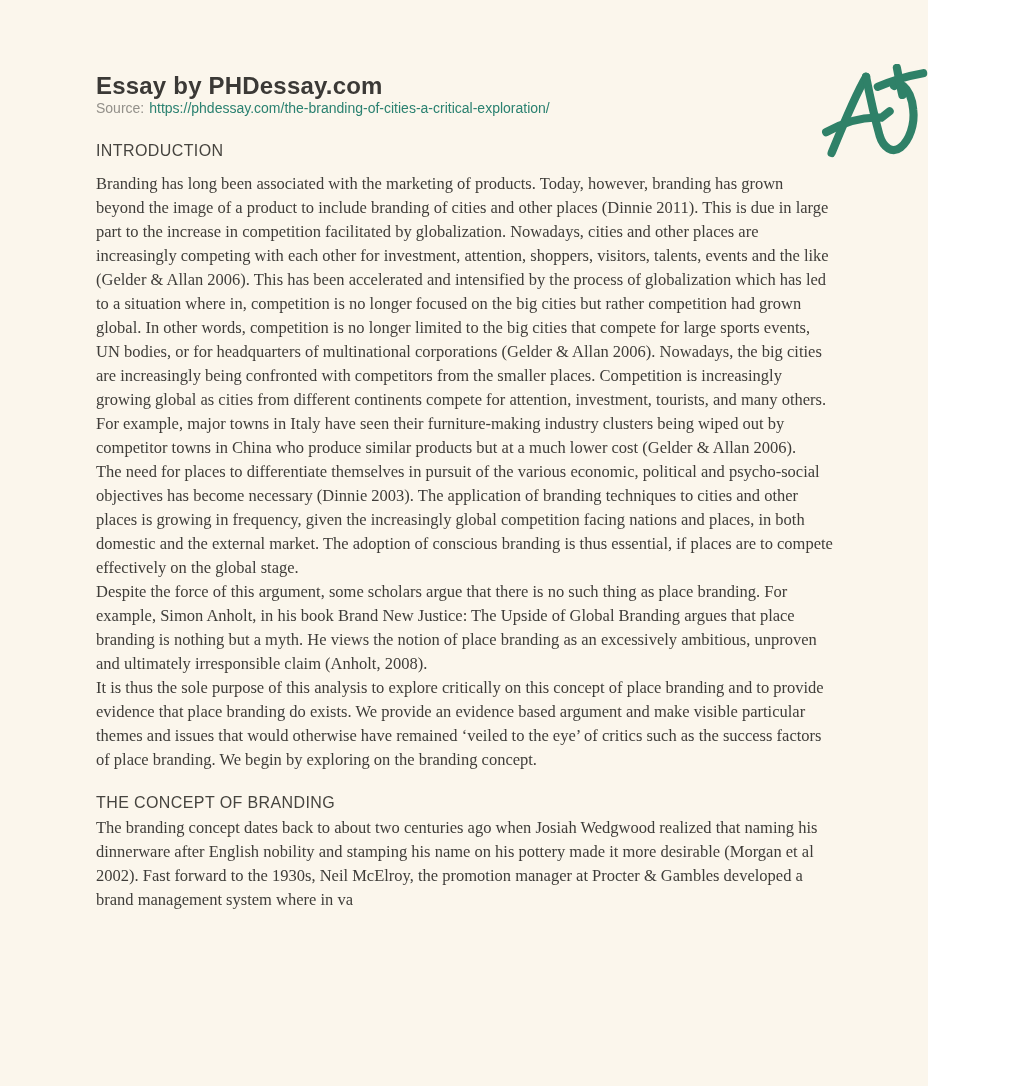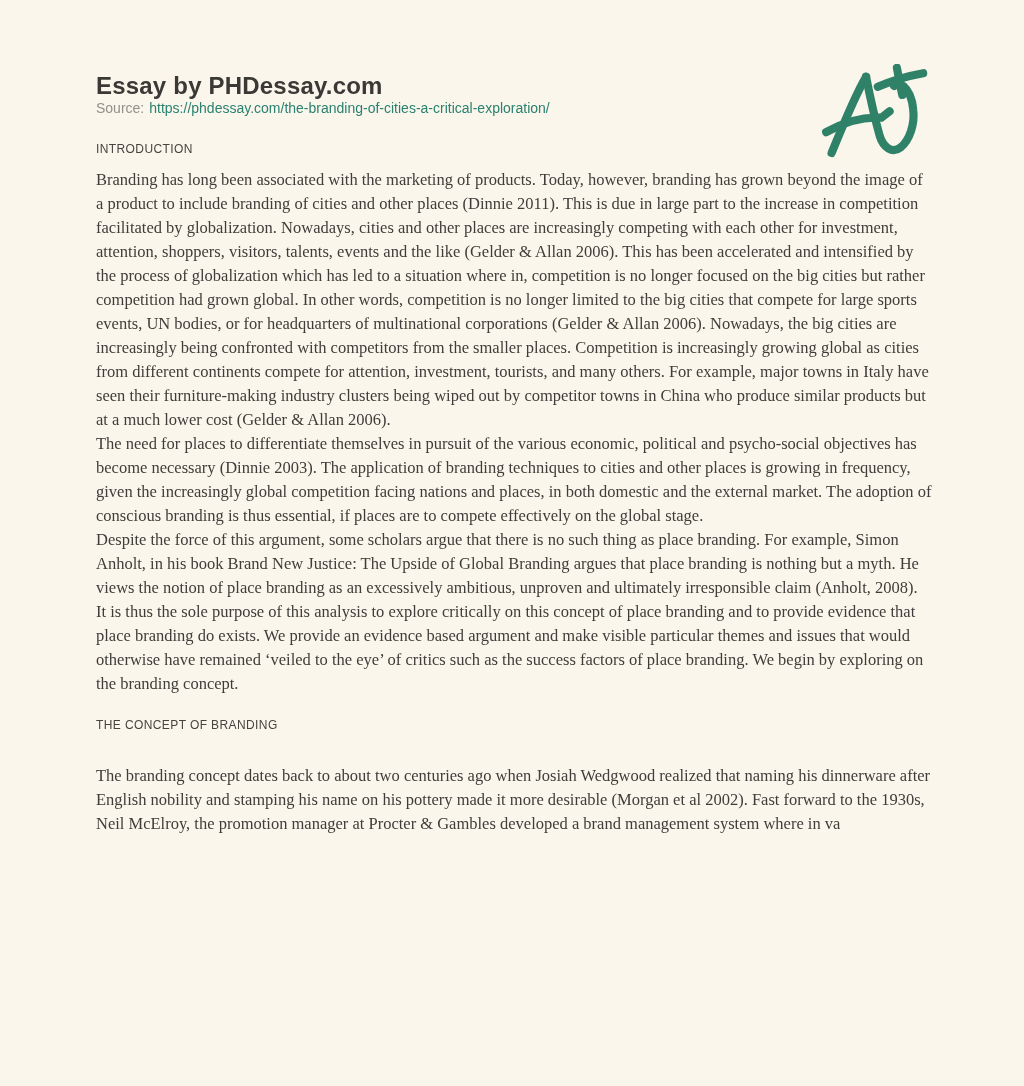--- a/index.html
+++ b/index.html
@@ -1,18 +1,18 @@
 <!DOCTYPE html>
 <html><head>
 <meta charset="utf-8">
 <style>
   html, body { margin: 0; padding: 0; }
   .page {
     position: relative;
-    width: 1024px;
+    width: 928px;
     height: 1086px;
     background: #fbf6ec;
     font-family: "Liberation Sans", sans-serif;
     box-sizing: border-box;
     padding: 0 92px 0 96px;
     overflow: hidden;
   }
   .byline {
     padding-top: 72px;
     font-size: 24px;
@@ -40,27 +40,27 @@
   .logo svg { width: 100%; height: 100%; }
   h1.title {
     margin: 84px 0 0 0;
     font-size: 31px;
     font-weight: 700;
     color: #23211f;
     letter-spacing: -0.5px;
   }
   h2.section-heading {
     margin: 26px 0 12px 0;
-    font-size: 12px;
+    font-size: 16px;
     font-weight: 400;
     color: #46443f;
     letter-spacing: 0.4px;
   }
   h2.section-heading.second {
-    margin: 22px 0 32px 0;
+    margin: 22px 0 4px 0;
   }
   p.body-para {
     margin: 0;
     font-size: 16.5px;
     line-height: 24px;
     color: #3f3d39;
     max-width: 836px;
     font-family: Liberation Serif, serif;
   }
 </style>

